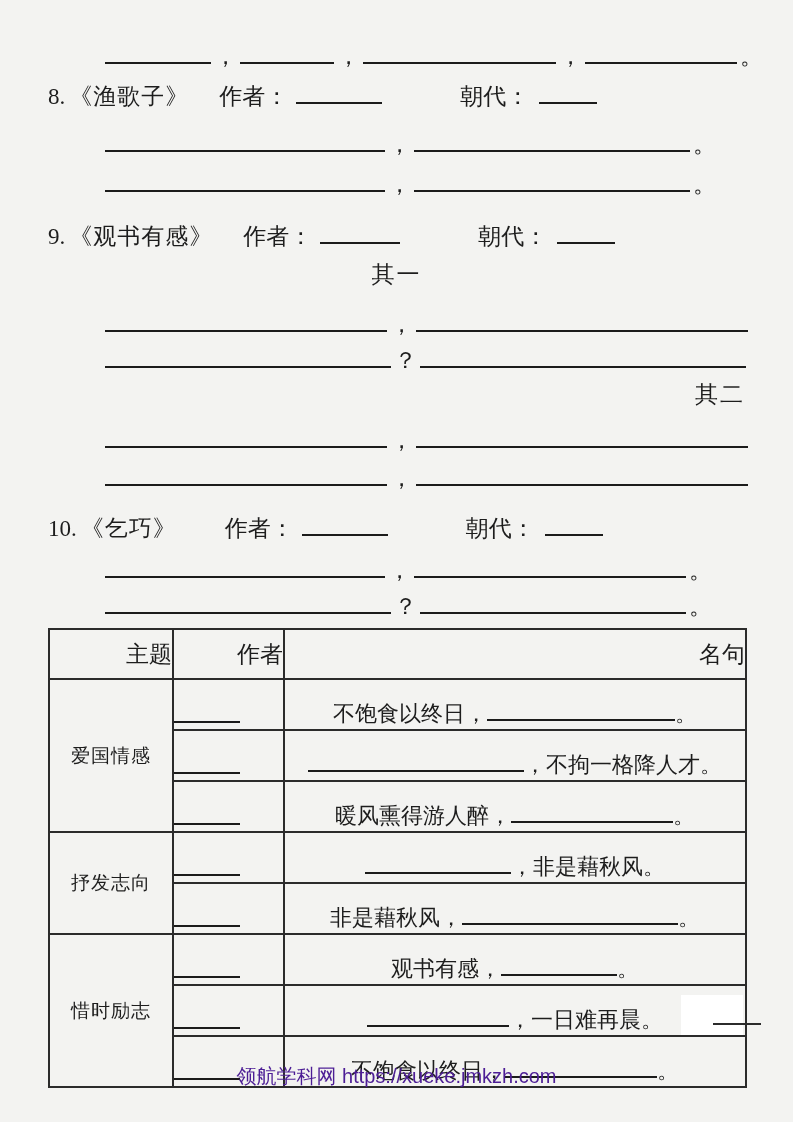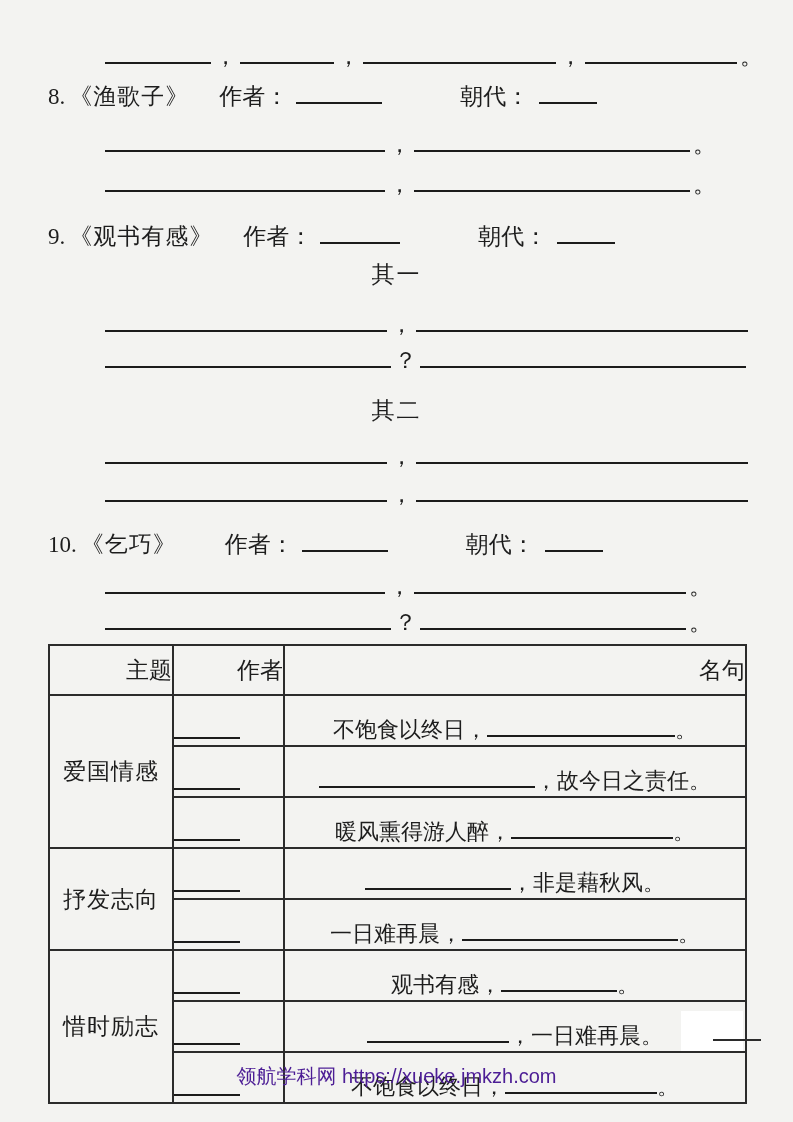--- a/index.html
+++ b/index.html
@@ -45,21 +45,21 @@
     font-size:23px;
     text-align:right;
   }
   col.c-theme{width:124px;}
   col.c-author{width:111px;}
   col.c-verse{width:462px;}
   td.theme{
     text-align:center;
     vertical-align:middle;
     letter-spacing:1px;
-    font-size:23px;
+    font-size:19px;
   }
   td.author{
     vertical-align:bottom;
     padding:0 0 3px 22px;
     height:49px;
   }
   td.verse{
     vertical-align:bottom;
     text-align:center;
     padding-bottom:6px;
@@ -91,21 +91,21 @@
   }
   
   .cont{margin-top:40px;margin-left:57px;}
   .q8-head{margin-top:8px;}
   .q8-l1{margin-top:16px;}
   .q8-l2{margin-top:8px;}
   .q9-head{margin-top:20px;}
   .part-label{margin-top:8px;letter-spacing:2px;}
   .q9-p1l1{margin-top:16px;}
   .q9-p1l2{margin-top:4px;}
-  .q9-part2{margin-top:20px;}
+  .q9-part2{margin-top:4px;text-align:right;}
   .q9-p2l1{margin-top:12px;}
   .q9-p2l2{margin-top:6px;}
   .q10-head{margin-top:18px;}
   .q10-l1{margin-top:10px;}
   .q10-l2{margin-top:4px;}
   .q11-head{margin-top:4px;margin-left:-6px;}
   .tbl-wrap{margin-top:6px;}
 </style>
 </head>
 <body>
@@ -171,35 +171,35 @@
     </thead>
     <tbody>
 
       <tr>
         <td class="theme" rowspan="3">爱国情感</td>
         <td class="author"><span class="blank" style="width:66px"></span></td>
         <td class="verse"><span>不饱食以终日，</span><span class="blank" style="width:188px"></span><span>。</span></td>
       </tr>
       <tr>
         <td class="author"><span class="blank" style="width:66px"></span></td>
-        <td class="verse"><span></span><span class="blank" style="width:216px"></span><span>，故今日之责任。</span></td>
+        <td class="verse"><span></span><span class="blank" style="width:216px"></span><span>，不拘一格降人才。</span></td>
       </tr>
       <tr>
         <td class="author"><span class="blank" style="width:66px"></span></td>
         <td class="verse"><span>暖风熏得游人醉，</span><span class="blank" style="width:162px"></span><span>。</span></td>
       </tr>
 
       <tr>
         <td class="theme" rowspan="2">抒发志向</td>
         <td class="author"><span class="blank" style="width:66px"></span></td>
         <td class="verse"><span></span><span class="blank" style="width:146px"></span><span>，非是藉秋风。</span></td>
       </tr>
       <tr>
         <td class="author"><span class="blank" style="width:66px"></span></td>
-        <td class="verse"><span>一日难再晨，</span><span class="blank" style="width:216px"></span><span>。</span></td>
+        <td class="verse"><span>非是藉秋风，</span><span class="blank" style="width:216px"></span><span>。</span></td>
       </tr>
 
       <tr>
         <td class="theme" rowspan="3">惜时励志</td>
         <td class="author"><span class="blank" style="width:66px"></span></td>
         <td class="verse"><span>观书有感，</span><span class="blank" style="width:116px"></span><span>。</span></td>
       </tr>
       <tr>
         <td class="author"><span class="blank" style="width:66px"></span></td>
         <td class="verse"><span></span><span class="blank" style="width:142px"></span><span>，一日难再晨。</span><span class="erase-patch"></span><span class="line-remnant"></span></td>

